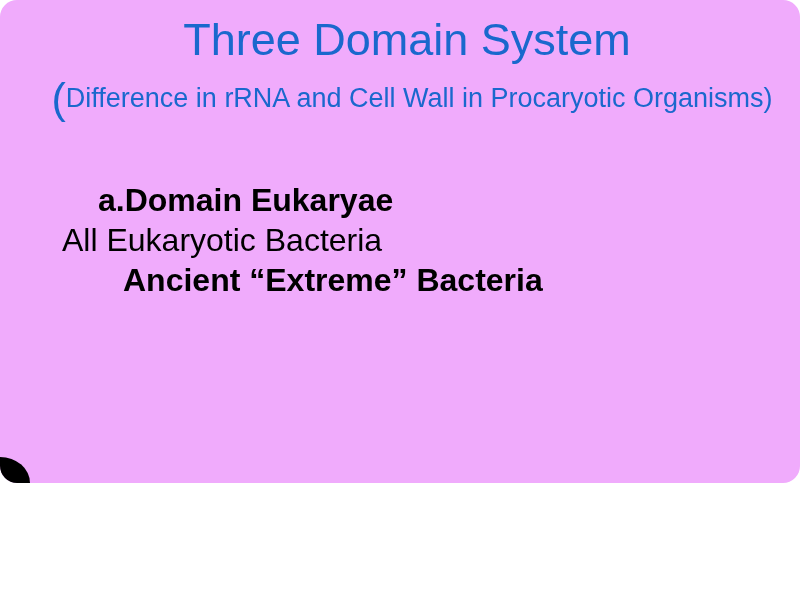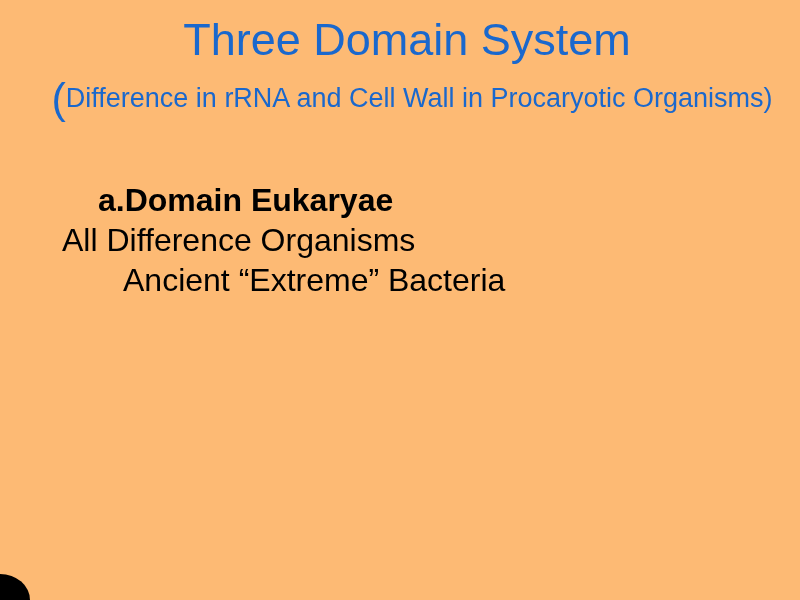--- a/index.html
+++ b/index.html
@@ -8,23 +8,24 @@
   }
   body {
     width: 800px;
     height: 600px;
     background: #ffffff;
     font-family: "Liberation Sans", sans-serif;
   }
   .slide {
     position: relative;
     width: 800px;
-    height: 600px;
-    background: #fdba74;
+    height: 483px;
+    background: #f0abfc;
     overflow: hidden;
+    border-radius: 17px;
   }
   .title {
     position: absolute;
     top: 14px;
     left: 0;
     right: 0;
     margin: 0;
     padding-left: 14px;
     text-align: center;
     font-size: 45px;
@@ -61,21 +62,21 @@
     font-size: 32px;
   }
   .line {
     height: 40px;
     line-height: 40px;
     white-space: nowrap;
   }
   .line.bold { font-weight: 700; margin-left: 28px; }
   .indent-a { padding-left: 8px; }
   .indent-bullet { padding-left: 13px; }
-  .indent-deep { padding-left: 61px; }
+  .indent-deep { padding-left: 61px; font-weight: bold; }
   .bullet-glyph {
     display: inline-block;
     margin-right: 11px;
     font-weight: 700;
   }
   .corner-artifact {
     position: absolute;
     left: 0;
     bottom: 0;
     width: 30px;
@@ -95,21 +96,21 @@
     <span class="paren">(</span><span class="sub-text">Difference in rRNA and Cell Wall in Procaryotic Organisms)</span>
   </div>
 
   <div class="body-block">
 
     <div class="line bold indent-a">
       <span>a.Domain Eukaryae</span>
     </div>
 
     <div class="line">
-      <span>All Difference Organisms</span>
+      <span>All Eukaryotic Bacteria</span>
     </div>
 
 
 
 
     <div class="line indent-deep">
       <span>Ancient “Extreme” Bacteria</span>
     </div>
 
   </div>

